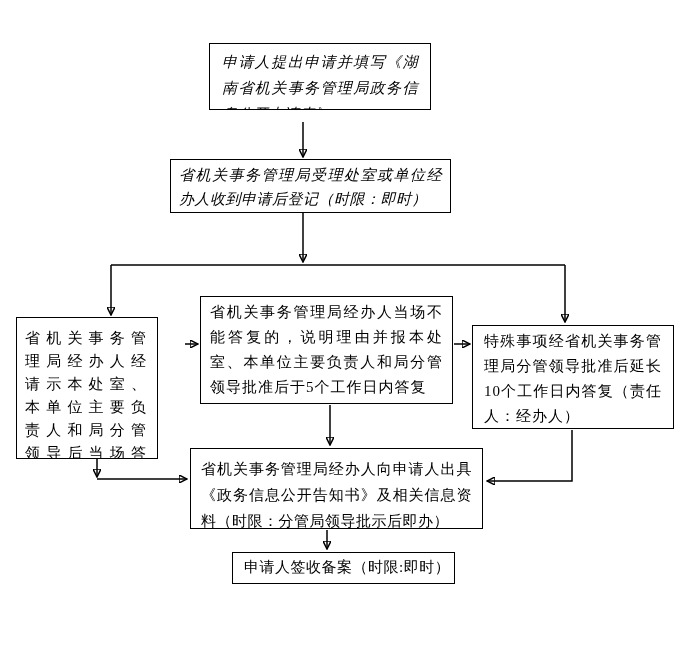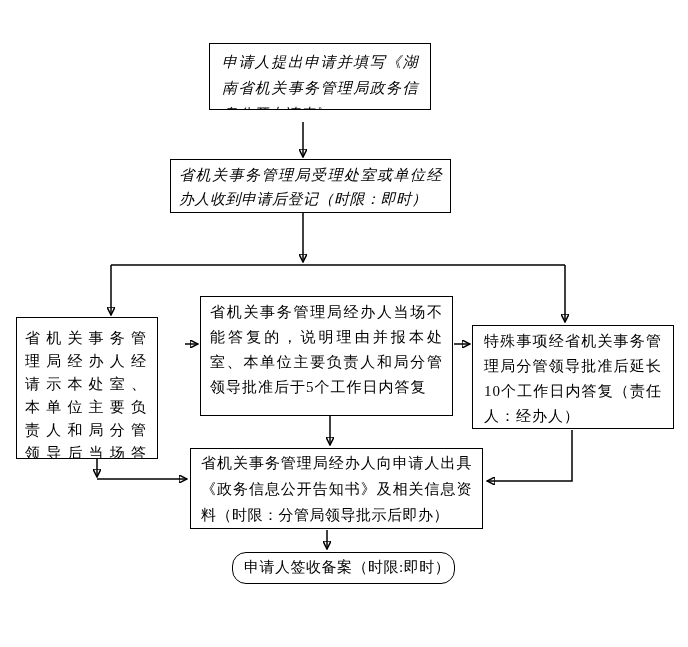--- a/index.html
+++ b/index.html
@@ -21,24 +21,24 @@
     border: 1.5px solid #000000;
     background: #ffffff;
     font-size: 15px;
     text-align: justify;
     overflow: hidden;
     letter-spacing: 0.5px;
   }
   .node-apply   { left:209px; top:43px;  width:222px; height:67px;  line-height:26px; padding:5px 12px;font-style:italic; }
   .node-register{ left:170px; top:159px; width:281px; height:54px;  line-height:24px; padding:3px 8px;font-style:italic;  }
   .node-onspot  { left:16px;  top:317px; width:142px; height:142px; line-height:23px; padding:9px 8px;  letter-spacing:3px; }
-  .node-delay5  { left:200px; top:296px; width:253px; height:120px; line-height:25px; padding:3px 9px;  letter-spacing:1px; }
+  .node-delay5  { left:200px; top:296px; width:253px; height:108px; line-height:25px; padding:3px 9px;  letter-spacing:1px; }
   .node-delay10 { left:472px; top:325px; width:202px; height:104px; line-height:25px; padding:3px 11px;  letter-spacing:1px; }
-  .node-notify  { left:190px; top:448px; width:293px; height:81px;  line-height:26px; padding:1px 10px; }
-  .node-sign    { left:232px; top:552px; width:223px; height:32px;  line-height:29px; padding:0 11px; white-space:nowrap;border-radius:14px; }
+  .node-notify  { left:190px; top:448px; width:293px; height:81px;  line-height:26px; padding:7px 10px; }
+  .node-sign    { left:232px; top:552px; width:223px; height:32px;  line-height:29px; padding:0 11px; white-space:nowrap; }
   #connectors {
     position: absolute;
     left: 0; top: 0;
     width: 688px;
     height: 647px;
   }
   #connectors line, #connectors polyline, #connectors path {
     stroke: #000000;
     stroke-width: 1.5;
     fill: none;

